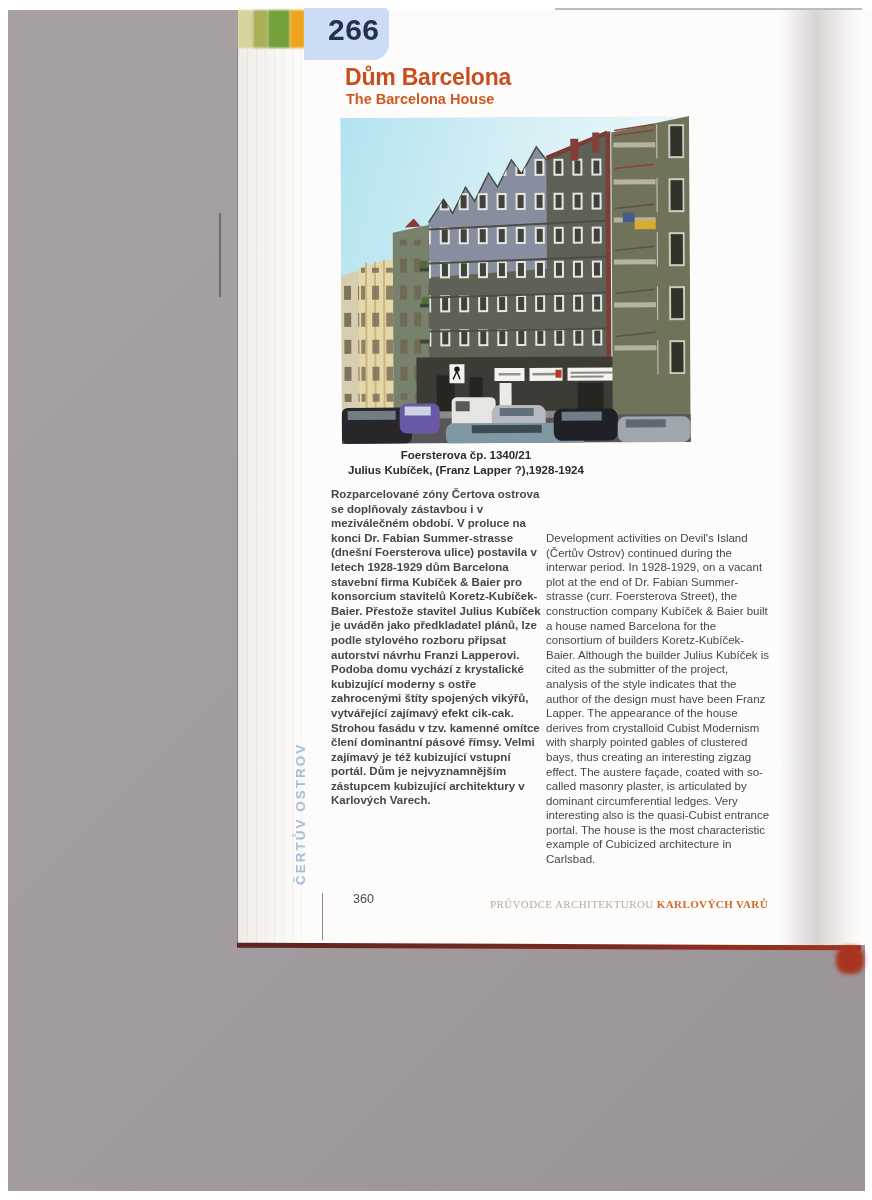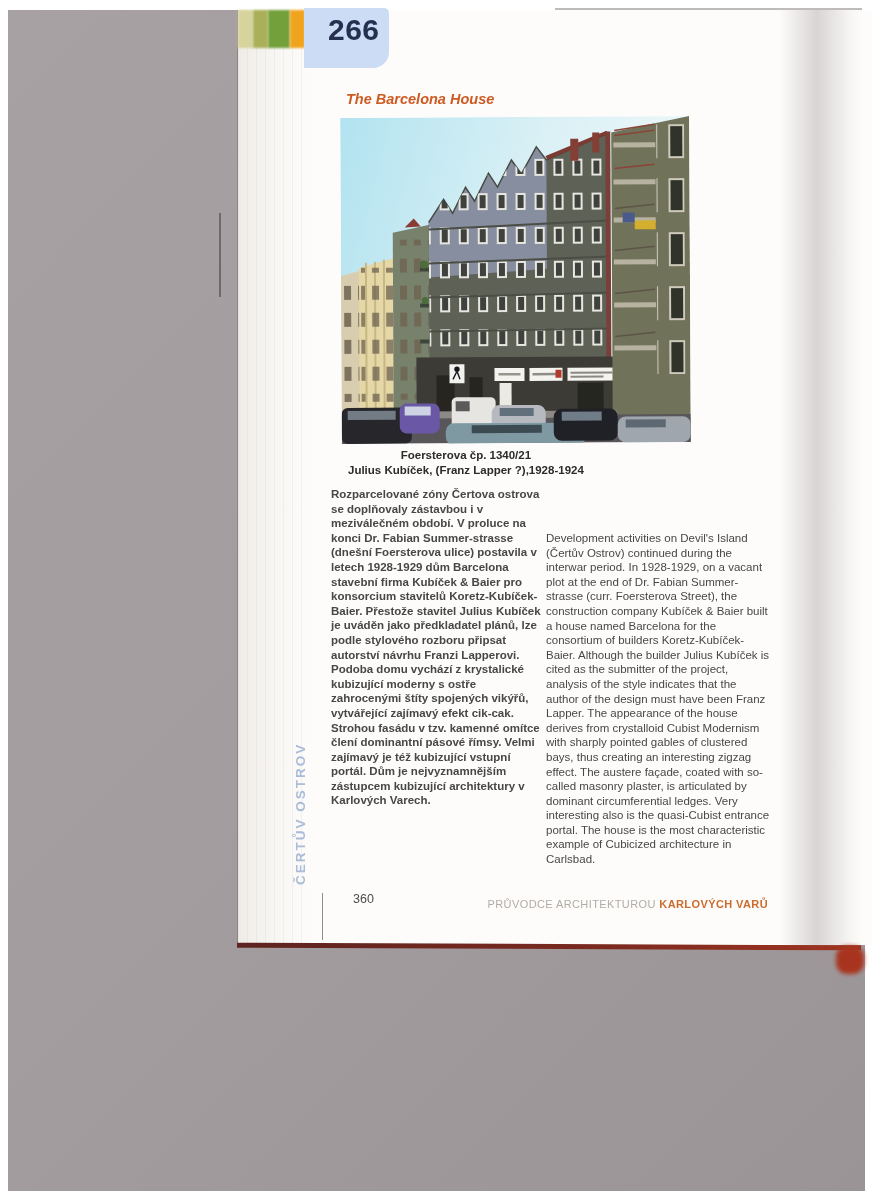--- a/index.html
+++ b/index.html
@@ -22,40 +22,40 @@
     border-left:1px solid #8d8688;}
 
   
   .strip{top:10px;height:38px;filter:blur(0.8px);}
   .strip.s1{left:238px;width:15px;background:#d6d39c;}
   .strip.s2{left:253px;width:15px;background:#aab058;}
   .strip.s3{left:268px;width:22px;background:#74a03b;}
   .strip.s4{left:290px;width:15px;background:#f0a41e;}
 
   
-  .page-tab{left:304px;top:8px;width:85px;height:60px;background:#cbdcf4;border-radius:0 5px 16px 0;}
+  .page-tab{left:304px;top:8px;width:85px;height:52px;background:#cbdcf4;border-radius:0 5px 16px 0;}
   .page-tab span{display:block;padding:5px 0 0 24px;font-size:30px;font-weight:600;color:#252f50;letter-spacing:0.5px;}
 
   .title{left:345px;top:64px;font-size:23px;font-weight:bold;color:#c94d1d;letter-spacing:-0.2px;}
-  .subtitle{left:346px;top:91px;font-size:14.5px;font-weight:bold;color:#cd5a22;font-style:italic;}
+  .subtitle{left:346px;top:91px;font-size:14.5px;font-weight:bold;color:#cd5a22;}
 
   .photo{left:341px;top:117px;width:349px;height:326px;transform:rotate(-0.3deg);}
 
   .caption{left:348px;top:448px;font-size:11.5px;font-weight:bold;color:#2b2b2b;line-height:15px;text-align:center;}
 
   .col{font-size:11.5px;line-height:14.6px;color:#474747;}
   .col-cs{left:331px;top:487px;width:214px;font-weight:bold;}
   .col-en{left:546px;top:487px;width:226px;margin-top:44px;}
 
   .vlabel{left:293px;top:745px;height:140px;writing-mode:vertical-rl;transform:rotate(180deg);
     font-size:13.5px;font-weight:bold;color:#a9bcd8;letter-spacing:2px;white-space:nowrap;}
 
   .footer-line{left:322px;top:893px;width:1px;height:47px;background:#8f8c89;}
   .footer-num{left:331px;top:892px;font-size:12.5px;color:#4c4c4c;margin-left:22px;}
-  .footer-right{left:400px;top:898px;width:368px;text-align:right;font-size:11px;letter-spacing:0.4px;}
+  .footer-right{left:400px;top:898px;width:368px;text-align:right;font-size:11px;letter-spacing:0.4px;font-family:Liberation Serif, serif;}
   .footer-right .gray{color:#b2aca7;}
   .footer-right .orange{color:#cb6c2e;font-weight:bold;}
 </style>
 </head>
 <body>
 
 <div class="scan">
 
   <div class="abs gray-bg"></div>
   <div class="abs page"></div>
@@ -68,20 +68,21 @@
 
   <div class="abs strip s1"></div>
   <div class="abs strip s2"></div>
   <div class="abs strip s3"></div>
   <div class="abs strip s4"></div>
 
   <div class="abs page-tab">
     <span>266</span>
   </div>
 
+  <div class="abs title">Dům Barcelona</div>
   <div class="abs subtitle">The Barcelona House</div>
 
   <svg class="abs photo" viewBox="0 0 349 326" preserveAspectRatio="none">
     <defs>
       <linearGradient id="sky" x1="0" y1="0" x2="1" y2="0.25">
         <stop offset="0" stop-color="#b2e3f0"></stop>
         <stop offset="0.55" stop-color="#d9f0f5"></stop>
         <stop offset="1" stop-color="#eef8fa"></stop>
       </linearGradient>
       <pattern id="winA" patternUnits="userSpaceOnUse" width="19" height="34">

